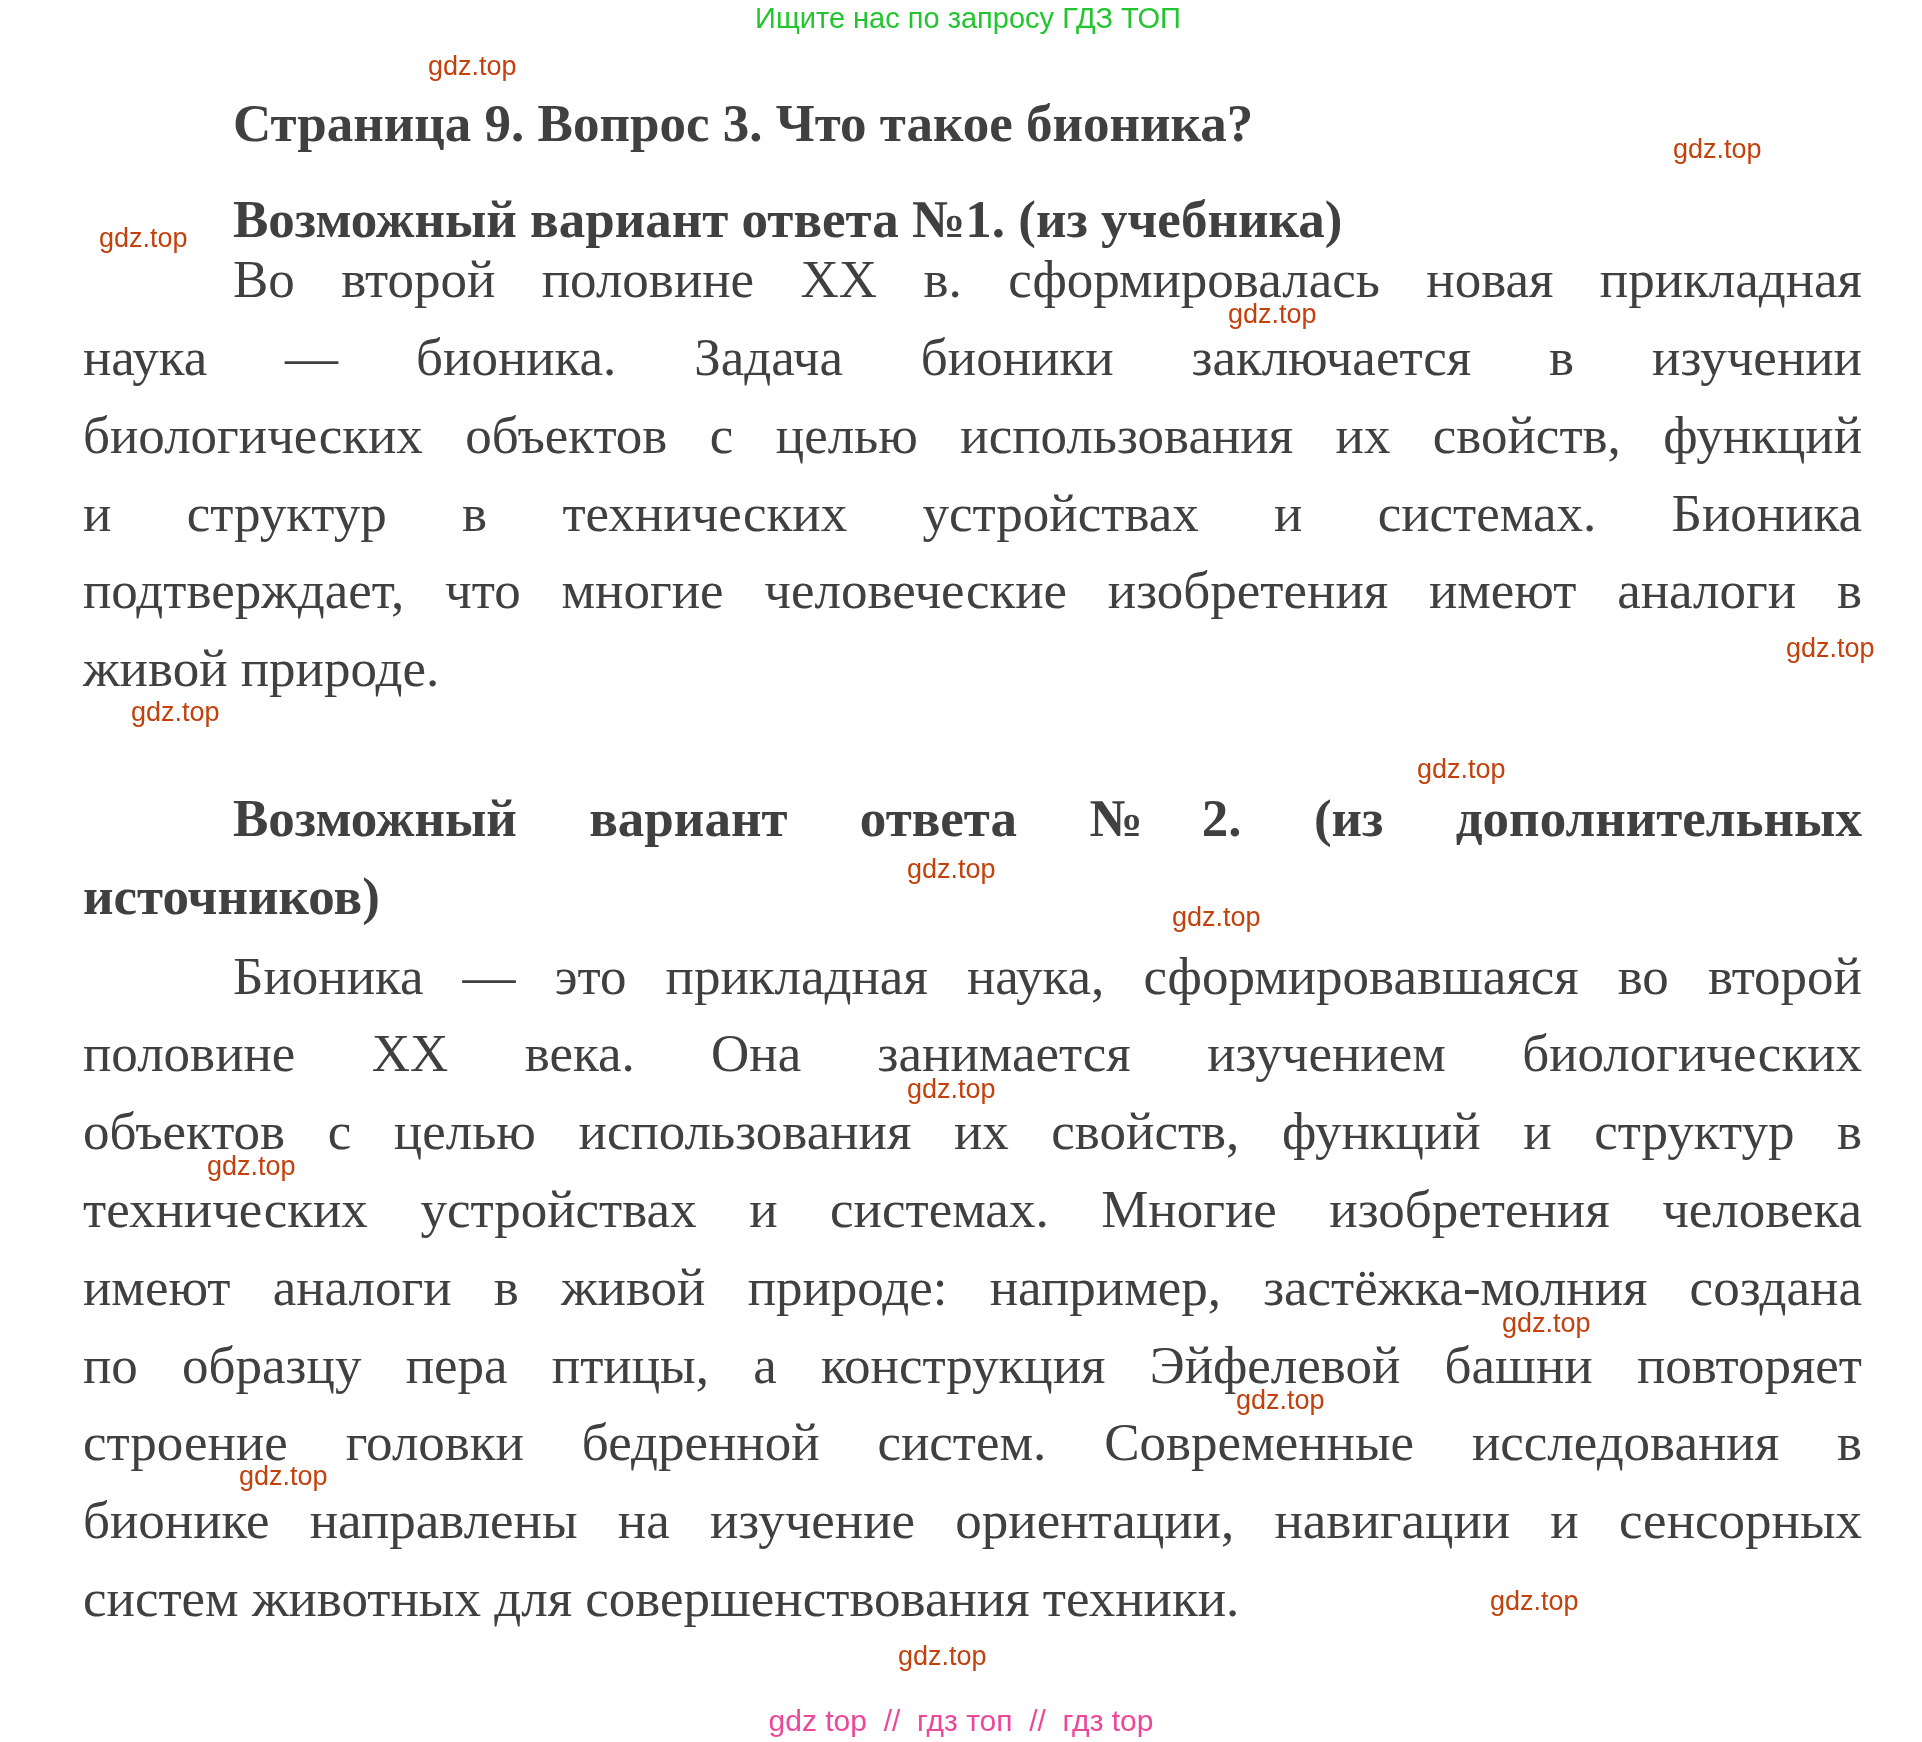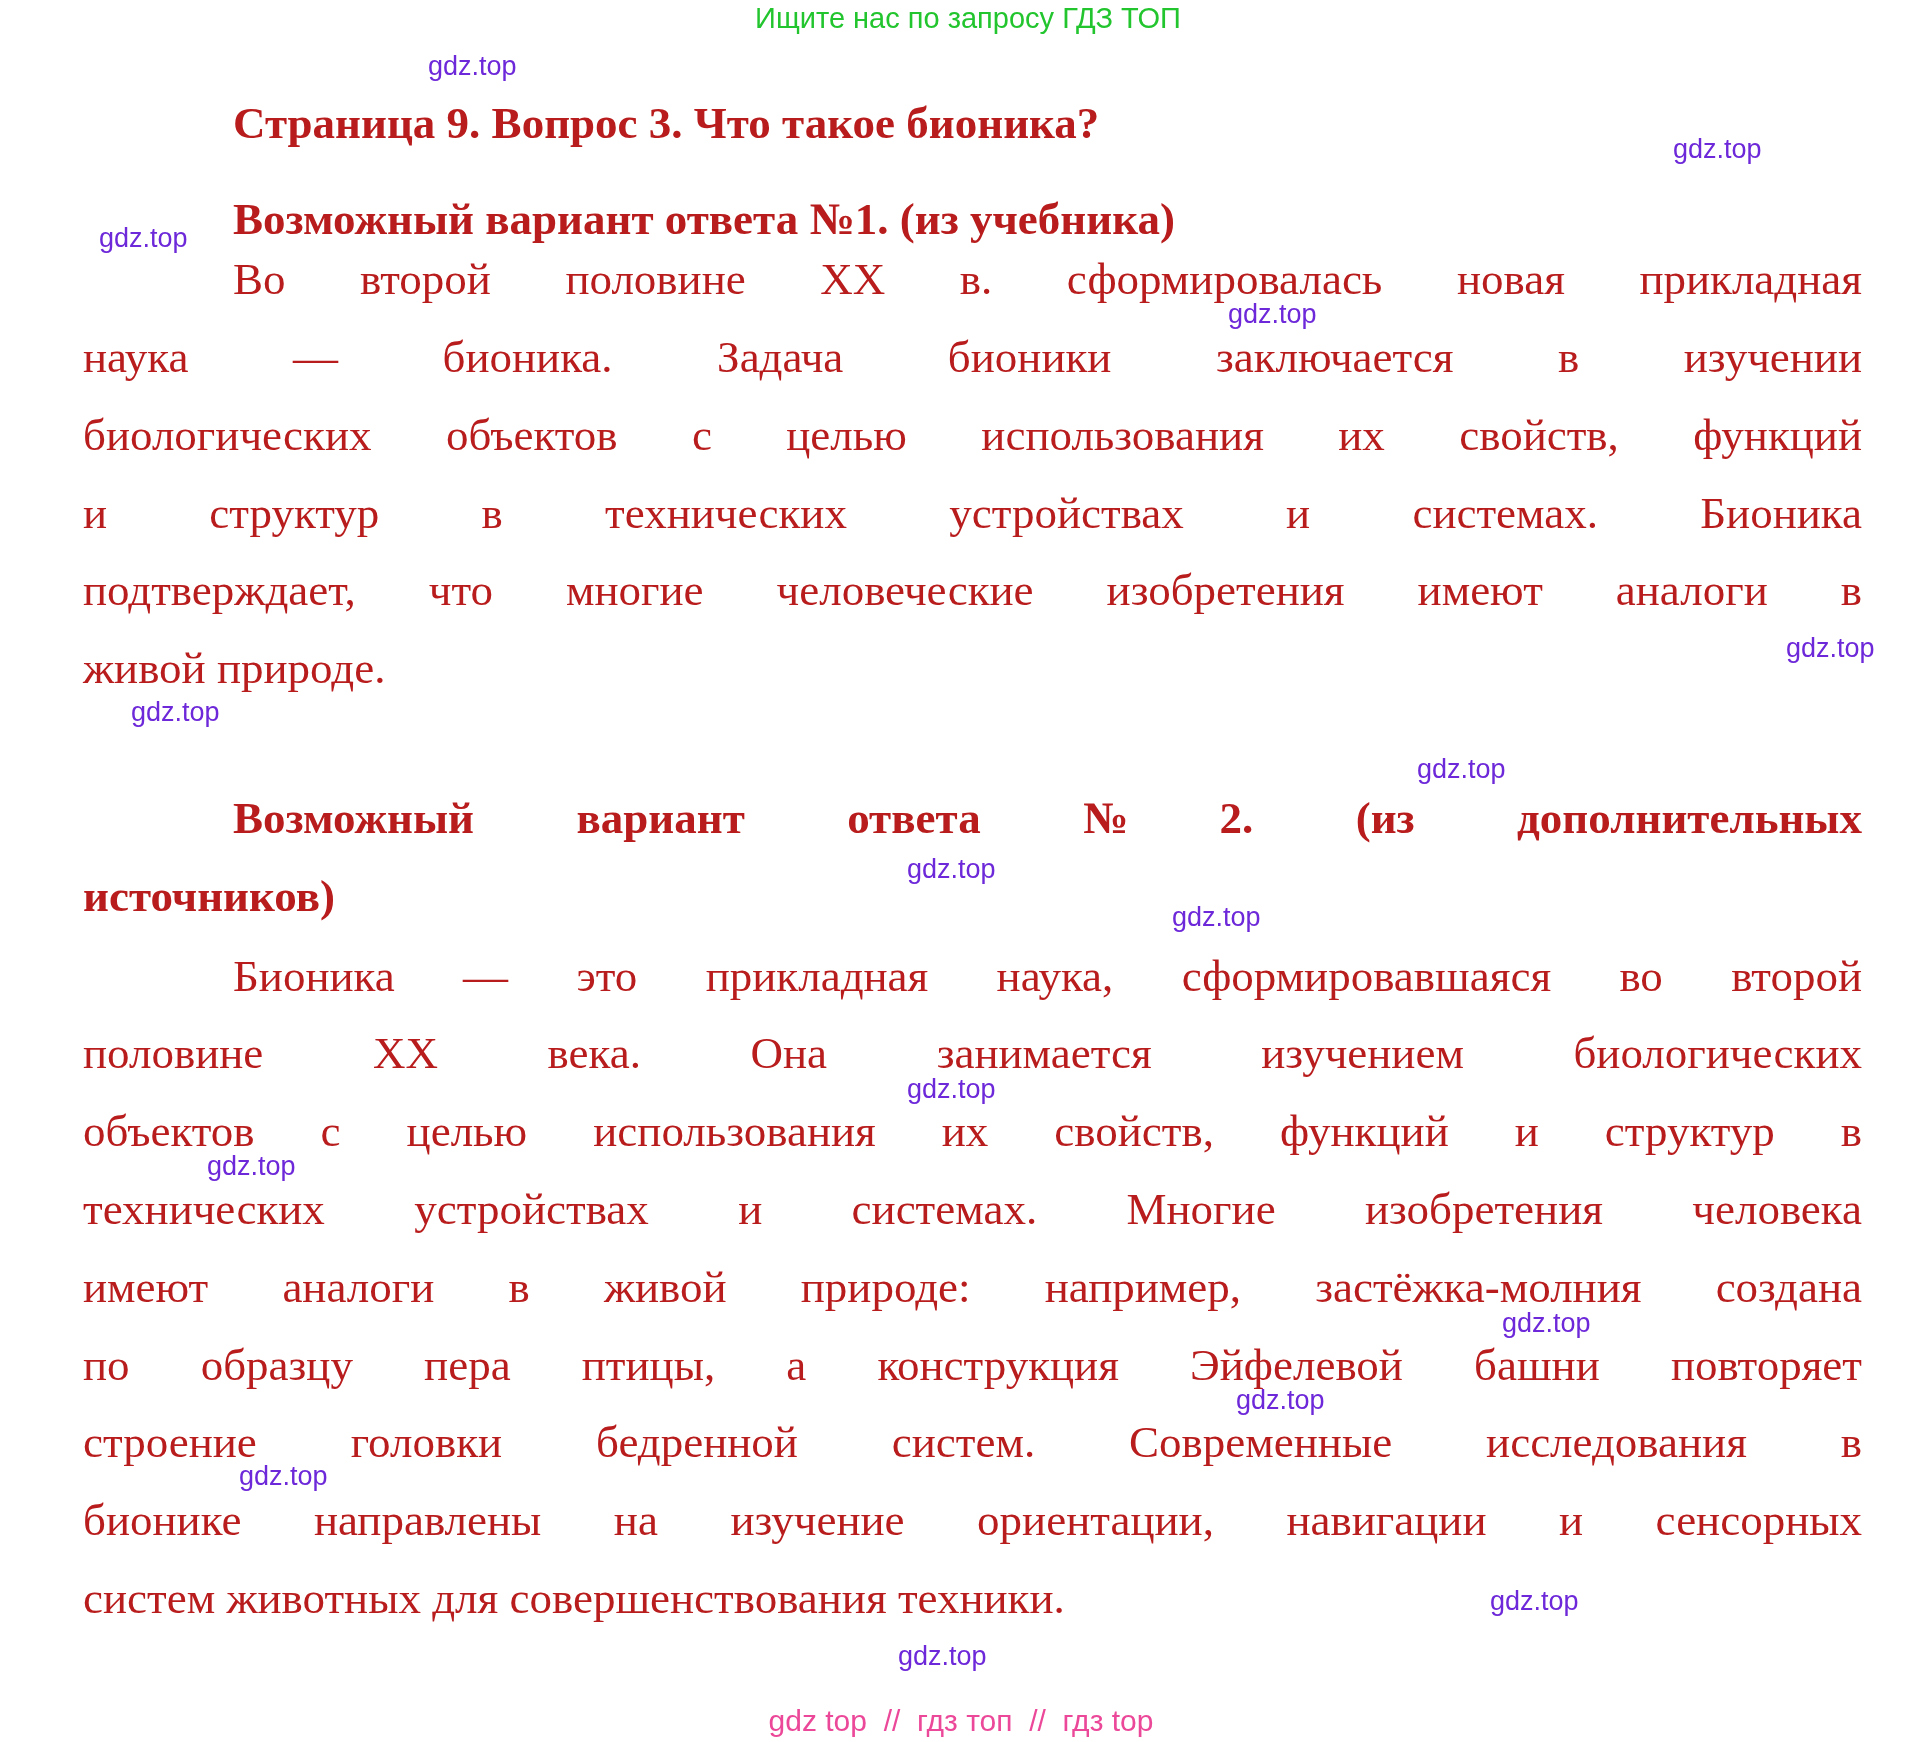--- a/index.html
+++ b/index.html
@@ -5,30 +5,30 @@
   html, body { margin:0; padding:0; background:#ffffff; }
   body { width:1922px; height:1742px; position:relative; overflow:hidden; }
   .banner {
     position:absolute; left:8px; top:0; width:1922px; height:42px;
     text-align:center; font-family:"Liberation Sans", sans-serif;
     font-size:29px; line-height:36px; color:#22c52e; padding-top:0;
     transform: translateX(-1px);
   }
   .line {
     position:absolute; left:83px; width:1779px;
-    font-family:"Liberation Serif", serif; font-size:45px; line-height:70px;
-    color:#b91c1c; white-space:nowrap;
+    font-family:"Liberation Serif", serif; font-size:53px; line-height:70px;
+    color:#404040; white-space:nowrap;
     text-align:justify; text-align-last:justify;
   }
   .line.indent { left:233px; width:1629px; }
   .line.last { text-align-last:left; }
   .line.bold { font-weight:bold; }
   .wm {
     position:absolute; font-family:"Liberation Sans", sans-serif;
-    font-size:27px; line-height:32px; color:#6d28d9; white-space:nowrap;
+    font-size:27px; line-height:32px; color:#c2410c; white-space:nowrap;
   }
   .footer {
     position:absolute; left:0; width:1922px; top:1703px;
     text-align:center; font-family:"Liberation Sans", sans-serif;
     font-size:30px; line-height:36px; color:#ec4899; white-space:pre;
   }
 </style>
 </head>
 <body>
 

